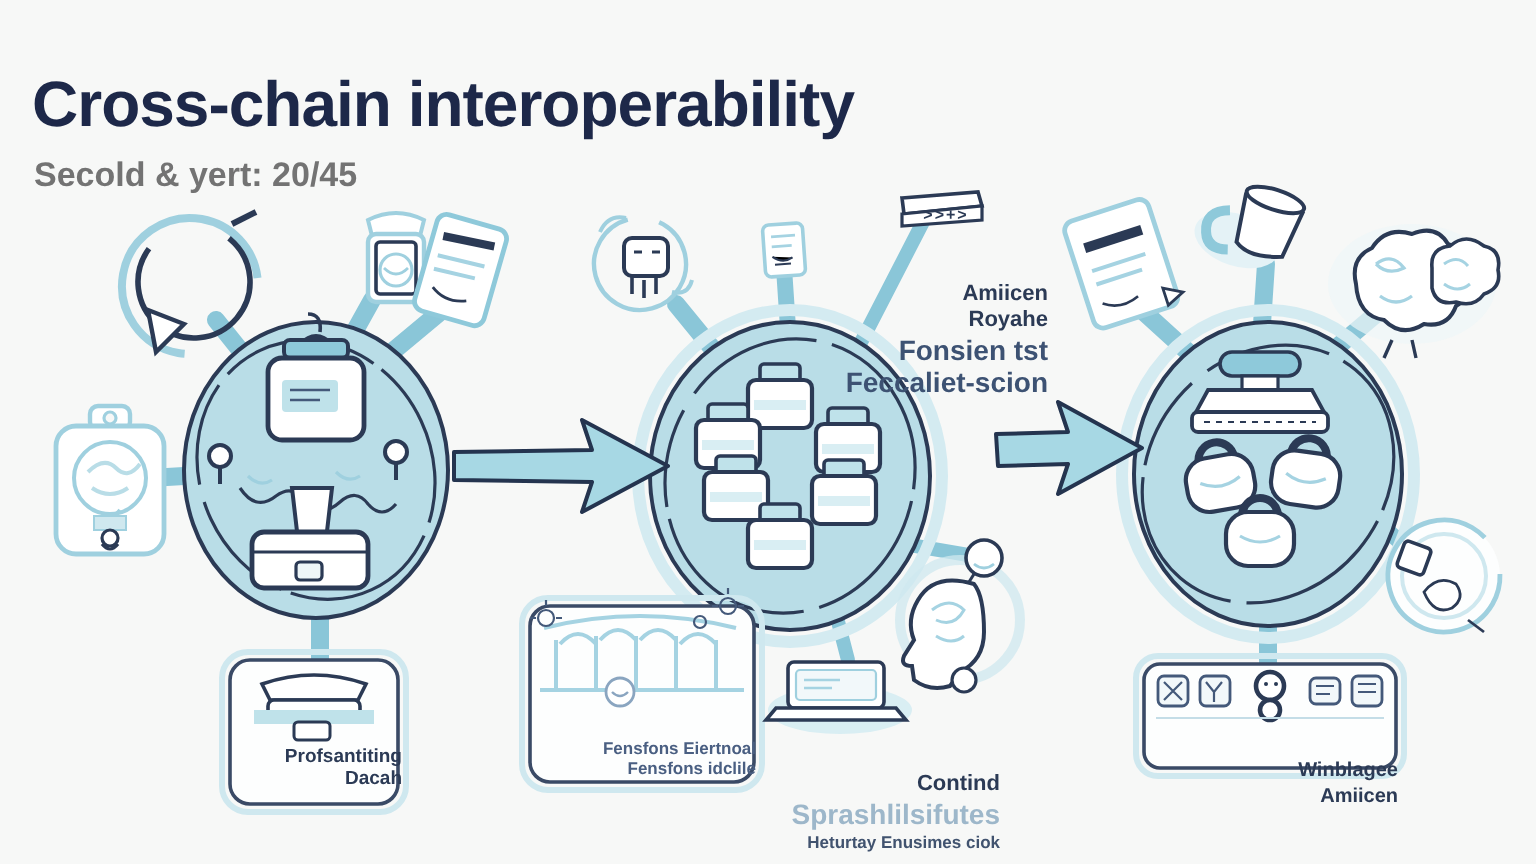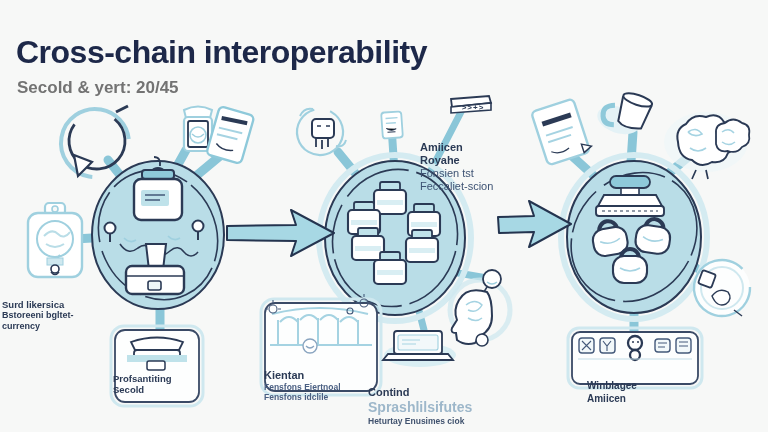--- a/index.html
+++ b/index.html
@@ -4,27 +4,27 @@
 <style>
   html,body{margin:0;padding:0;}
   .canvas{
     position:relative;width:768px;height:432px;background:#f7f8f7;
     overflow:hidden;font-family:"Liberation Sans",sans-serif;
   }
   .canvas svg{position:absolute;left:0;top:0;}
   .txt{position:absolute;color:#2b3a55;line-height:1.18;margin-top:20px;}
   .page-title{left:16px;top:14px;font-size:32px;font-weight:800;letter-spacing:-0.5px;color:#1d2849;}
   .page-subtitle{left:17px;top:58px;font-size:17px;font-weight:600;color:#737373;}
-  .lbl{text-align:left;}
+  .lbl{text-align:right;}
   .lbl .b{font-weight:800;}
   .surd{left:2px;top:279px;width:104px;font-size:9.5px;font-weight:700;}
   .surd .s{font-size:9px;font-weight:600;}
   .prof{left:113px;top:353px;width:88px;font-size:9.5px;font-weight:800;}
   .amiicen{left:420px;top:121px;width:104px;font-size:11px;}
-  .amiicen .s{font-size:11px;font-weight:400;color:#3d5273;line-height:1.15;}
+  .amiicen .s{font-size:14px;font-weight:700;color:#3d5273;line-height:1.15;}
   .glyph{left:448px;top:83px;width:50px;font-size:8px;letter-spacing:1px;font-weight:700;text-align:center;color:#2b3a55;}
   .kientan{left:264px;top:349px;width:114px;font-size:11px;}
   .kientan .s{font-size:8.5px;font-weight:600;color:#4a5f82;line-height:1.2;}
   .contind{left:368px;top:366px;width:132px;font-size:11px;}
   .contind .s1{font-size:14px;font-weight:600;color:#9db7ca;line-height:1.2;}
   .contind .s2{font-size:8.5px;font-weight:600;color:#41536f;line-height:1.2;}
   .winb{left:587px;top:360px;width:112px;font-size:10px;font-weight:800;line-height:1.25;}
 </style>
 </head>
 <body>
@@ -308,41 +308,35 @@
       <rect x="676" y="338" width="15" height="15" rx="3" fill="#f2f8fa" stroke="#44597a" stroke-width="1.4"></rect>
       <path d="M679,342 h9 M679,346 h9" stroke="#44597a" stroke-width="1.1"></path>
     </g>
     <path d="M578,359 h114" stroke="#c4dde7" stroke-width="1"></path>
   </g>
 </svg>
 
 <div class="txt page-title">Cross-chain interoperability</div>
 <div class="txt page-subtitle">Secold &amp; yert: 20/45</div>
 
-<div class="txt lbl surd">
-  <div class="b">Surd likersica</div>
-  <div class="s">Bstoreeni bgltet-</div>
-  <div class="s">currency</div>
-</div>
 
 <div class="txt lbl prof">
   <div>Profsantiting</div>
-  <div>Secold</div>
+  <div>Dacah</div>
 </div>
 
 <div class="txt lbl glyph">&gt;&gt;+&gt;</div>
 <div class="txt lbl amiicen">
   <div class="b">Amiicen</div>
   <div class="b">Royahe</div>
   <div class="s">Fonsien tst</div>
   <div class="s">Feccaliet-scion</div>
 </div>
 
 <div class="txt lbl kientan">
-  <div class="b">Kientan</div>
   <div class="s">Fensfons Eiertnoal</div>
   <div class="s">Fensfons idclile</div>
 </div>
 
 <div class="txt lbl contind">
   <div class="b">Contind</div>
   <div class="s1">Sprashlilsifutes</div>
   <div class="s2">Heturtay Enusimes ciok</div>
 </div>
 

